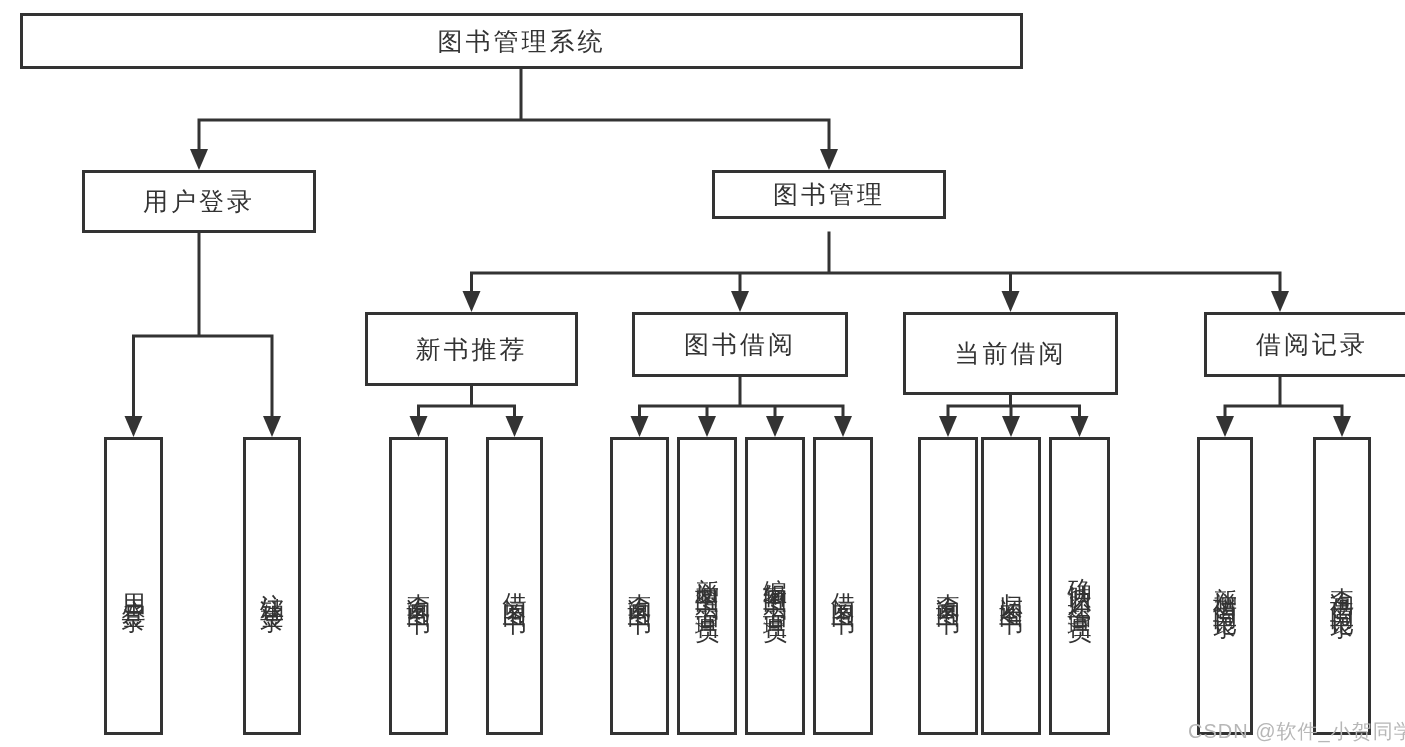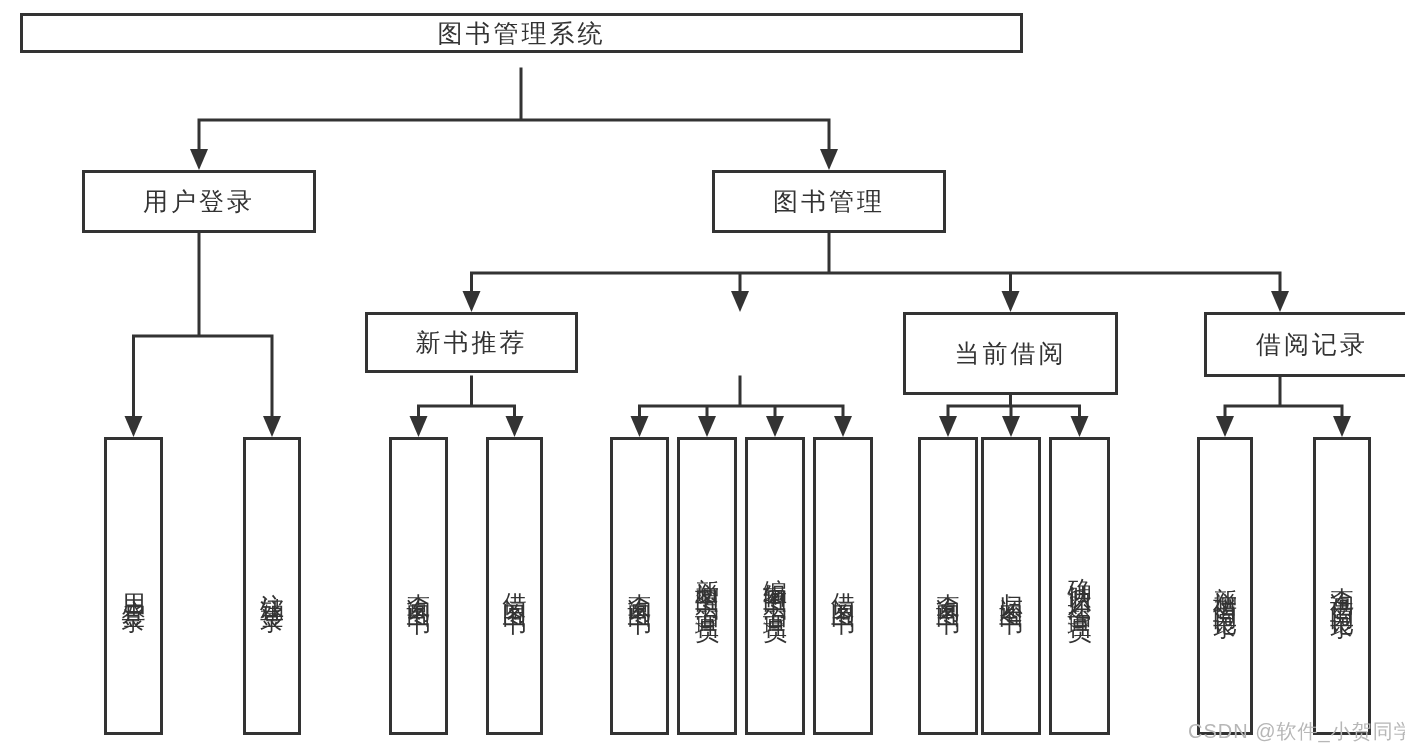--- a/index.html
+++ b/index.html
@@ -86,33 +86,36 @@
       <polygon points="766,416 784,416 775,437"></polygon>
       <polygon points="834,416 852,416 843,437"></polygon>
       <polygon points="939,416 957,416 948,437"></polygon>
       <polygon points="1002,416 1020,416 1011,437"></polygon>
       <polygon points="1070.5,416 1088.5,416 1079.5,437"></polygon>
       <polygon points="1216,416 1234,416 1225,437"></polygon>
       <polygon points="1333,416 1351,416 1342,437"></polygon>
     </g>
   </svg>
 
-  <div class="node hnode" style="left:20px; top:13px; width:1003px; height:40px;">
+  <div class="node hnode" style="left:20px; top:13px; width:1003px; height:56px;">
     <span>图书管理系统</span>
   </div>
 
   <div class="node hnode" style="left:82px; top:170px; width:234px; height:63px;">
     <span>用户登录</span>
   </div>
-  <div class="node hnode" style="left:712px; top:170px; width:234px; height:63px;">
+  <div class="node hnode" style="left:712px; top:170px; width:234px; height:49px;">
     <span>图书管理</span>
   </div>
 
-  <div class="node hnode" style="left:365px; top:312px; width:213px; height:61px;text-align:center;">
+  <div class="node hnode" style="left:365px; top:312px; width:213px; height:74px;text-align:center;">
     <span>新书推荐</span>
+  </div>
+  <div class="node hnode" style="left:632px; top:312px; width:216px; height:65px;">
+    <span>图书借阅</span>
   </div>
   <div class="node hnode" style="left:903px; top:312px; width:215px; height:83px;">
     <span>当前借阅</span>
   </div>
   <div class="node hnode" style="left:1172px; top:312px; width:216px; height:65px;margin-left:32px;">
     <span>借阅记录</span>
   </div>
 
   <div class="node vnode" style="left:104px; top:437px; width:59px; height:298px;">
     <span>用户登录</span>

